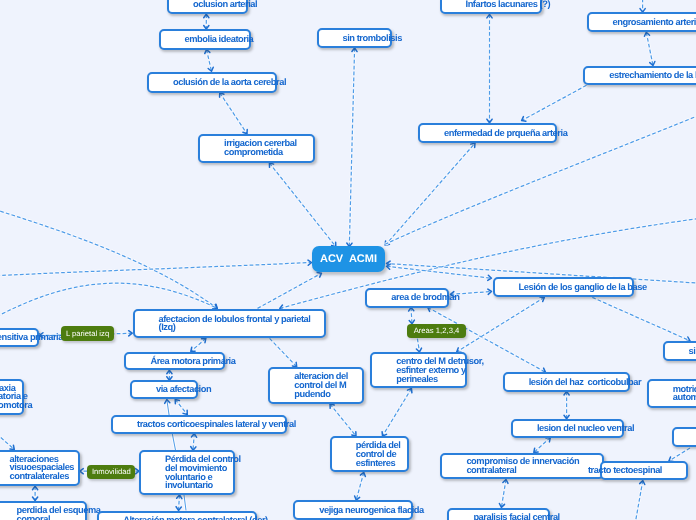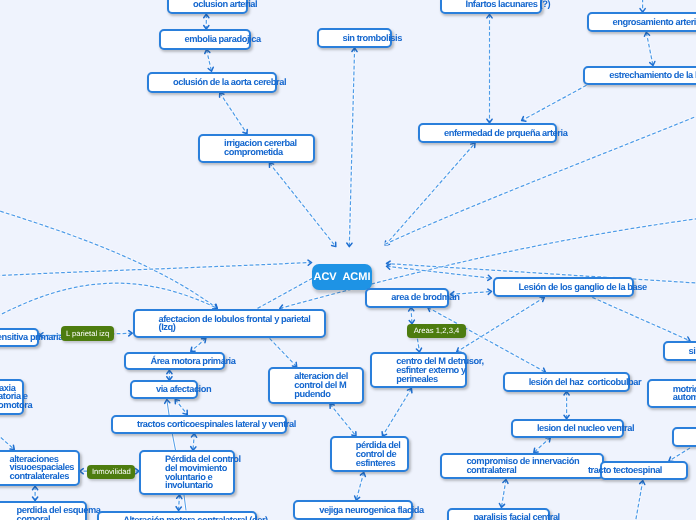--- a/index.html
+++ b/index.html
@@ -277,26 +277,26 @@
         <path d="M690,448 L668.9,461" fill="none" stroke="#fbfcff" stroke-width="3" stroke-dasharray="3.7,2.2"></path>
         <path d="M690,448 L668.9,461" fill="none" stroke="#4f9ce8" stroke-width="1.25" stroke-dasharray="3.7,2.2"></path>
         <path d="M670.52,456.95 L668.90,461.00 L673.24,461.38" fill="none" stroke="#1f6fd0" stroke-width="1.5" stroke-linecap="round" stroke-linejoin="round"></path>
       </g>
       <g>
         <path d="M642.8,480.6 L634,530" fill="none" stroke="#fbfcff" stroke-width="3" stroke-dasharray="3.7,2.2"></path>
         <path d="M642.8,480.6 L634,530" fill="none" stroke="#4f9ce8" stroke-width="1.25" stroke-dasharray="3.7,2.2"></path>
         <path d="M644.75,484.50 L642.80,480.60 L639.63,483.59" fill="none" stroke="#1f6fd0" stroke-width="1.5" stroke-linecap="round" stroke-linejoin="round"></path>
       </g>
     </svg>
-<div class="root" style="left: 312px; top: 264px; width: 60px; height: 25.5px;"><span>ACV  ACMI</span></div>
+<div class="root" style="left: 312px; top: 246px; width: 73px; height: 25.5px;"><span>ACV  ACMI</span></div>
     <div class="node" style="left: 167px; top: -6px; width: 81px; height: 20px;">
       <span class="tx">oclusion arterial</span>
     </div>
     <div class="node" style="left: 158.5px; top: 29px; width: 92.5px; height: 20.5px;">
-      <span class="tx">embolia paradojica</span>
+      <span class="tx">embolia ideatoria</span>
     </div>
     <div class="node" style="left: 147px; top: 71.5px; width: 130px; height: 21px;">
       <span class="tx">oclusión de la aorta cerebral</span>
     </div>
     <div class="node" style="left: 198px; top: 134px; width: 117px; height: 28.5px;">
       <span class="tx">irrigacion cererbal
 comprometida</span>
     </div>
     <div class="node" style="left: 316.5px; top: 28px; width: 75px; height: 19.8px;">
       <span class="tx">sin trombolisis</span>

